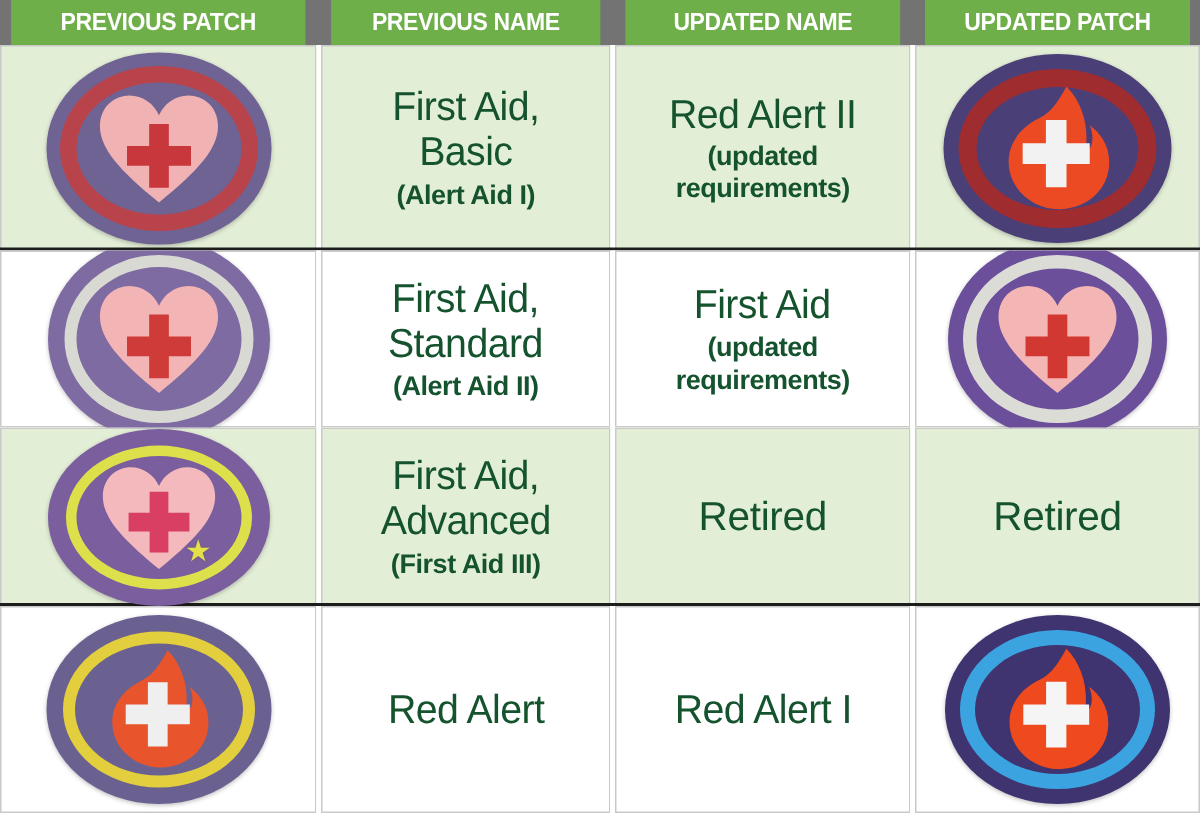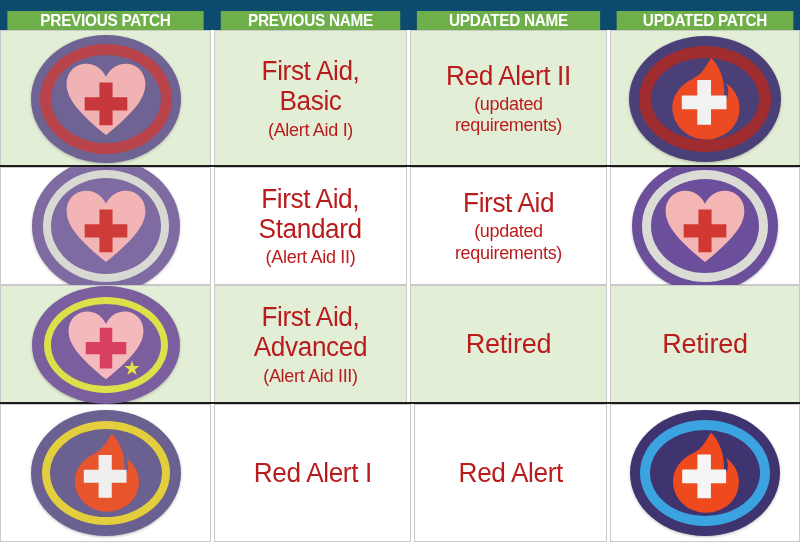--- a/index.html
+++ b/index.html
@@ -20,22 +20,21 @@
     display: flex;
     flex-direction: column;
     box-sizing: border-box;
   }
 
   
   .table-header {
     height: 30px;
     display: flex;
     flex: 0 0 30px;
-    background: #0c4a6e;
-    align-items: flex-end;
+    background: #737373;
   }
   .header-cell {
     background: #6faf49;
     color: #ffffff;
     font-size: 16.5px;
     font-weight: bold;
     letter-spacing: -0.3px;
     display: flex;
     align-items: center;
     justify-content: center;
@@ -88,34 +87,34 @@
     position: absolute;
     inset: 0;
     border: 1px solid #c9c9c9;
     pointer-events: none;
   }
 
   
   .name-block {
     text-align: center;
     line-height: 1.12;
-    color: #b91c1c;
+    color: #14532d;
     padding: 0 6px;
     z-index: 2;
   }
   .name-main {
     font-size: 27px;
     font-weight: 400;
     letter-spacing: -0.4px;
     display: block;
     transform: scaleX(0.97);
   }
   .name-sub {
     font-size: 18px;
-    font-weight: 400;
+    font-weight: 700;
     display: block;
     margin-top: 3px;
     line-height: 1.18;
     letter-spacing: -0.3px;
   }
   .name-italic {
     font-size: 27px;
     font-weight: 500;
     letter-spacing: -0.2px;
     display: block;
@@ -272,21 +271,21 @@
         </div>
         <span class="star">★</span>
       </div>
     </div>
 
     <div class="cell c-name-prev">
       <div class="cell-inner-border"></div>
       <div class="name-block">
         <span class="name-main">First Aid,</span>
         <span class="name-main">Advanced</span>
-        <span class="name-sub">(Alert Aid III)</span>
+        <span class="name-sub">(First Aid III)</span>
       </div>
     </div>
 
     <div class="cell c-name-new">
       <div class="cell-inner-border"></div>
       <div class="name-block">
         <span class="name-italic">Retired</span>
       </div>
     </div>
 
@@ -306,31 +305,31 @@
         <div class="ring" style="inset:11px 11px;border:8px solid #e3cf3e;"></div>
         <div class="emblem">
           <svg width="74" height="84" viewBox="0 0 90 100" aria-hidden="true">
             <path d="M52 2 C 44 16, 40 22, 30 27 C 14 35, 4 50, 8 68 C 12 86, 30 98, 48 97 C 68 96, 84 82, 85 63 C 86 48, 78 38, 70 32 C 74 42, 72 50, 66 54 C 70 38, 66 16, 52 2 Z" fill="#e8542c"></path>
             <path d="M36 28 h16 v18 h18 v16 h-18 v18 h-16 v-18 h-18 v-16 h18 z" fill="#efefef"></path>
           </svg>
         </div>
       </div>
     </div>
 
+    <div class="cell c-name-prev">
+      <div class="cell-inner-border"></div>
+      <div class="name-block">
+        <span class="name-main">Red Alert</span>
+      </div>
+    </div>
+
     <div class="cell c-name-new">
       <div class="cell-inner-border"></div>
       <div class="name-block">
         <span class="name-main">Red Alert I</span>
-      </div>
-    </div>
-
-    <div class="cell c-name-prev">
-      <div class="cell-inner-border"></div>
-      <div class="name-block">
-        <span class="name-main">Red Alert</span>
       </div>
     </div>
 
     <div class="cell c-patch-new">
       <div class="cell-inner-border"></div>
       <div class="patch" style="width:150px;height:126px;background:#3f3370;">
         <div class="ring" style="inset:10px 10px;border:10px solid #3ba3e0;"></div>
         <div class="emblem">
           <svg width="76" height="86" viewBox="0 0 90 100" aria-hidden="true">
             <path d="M52 2 C 44 16, 40 22, 30 27 C 14 35, 4 50, 8 68 C 12 86, 30 98, 48 97 C 68 96, 84 82, 85 63 C 86 48, 78 38, 70 32 C 74 42, 72 50, 66 54 C 70 38, 66 16, 52 2 Z" fill="#ef4a1e"></path>

